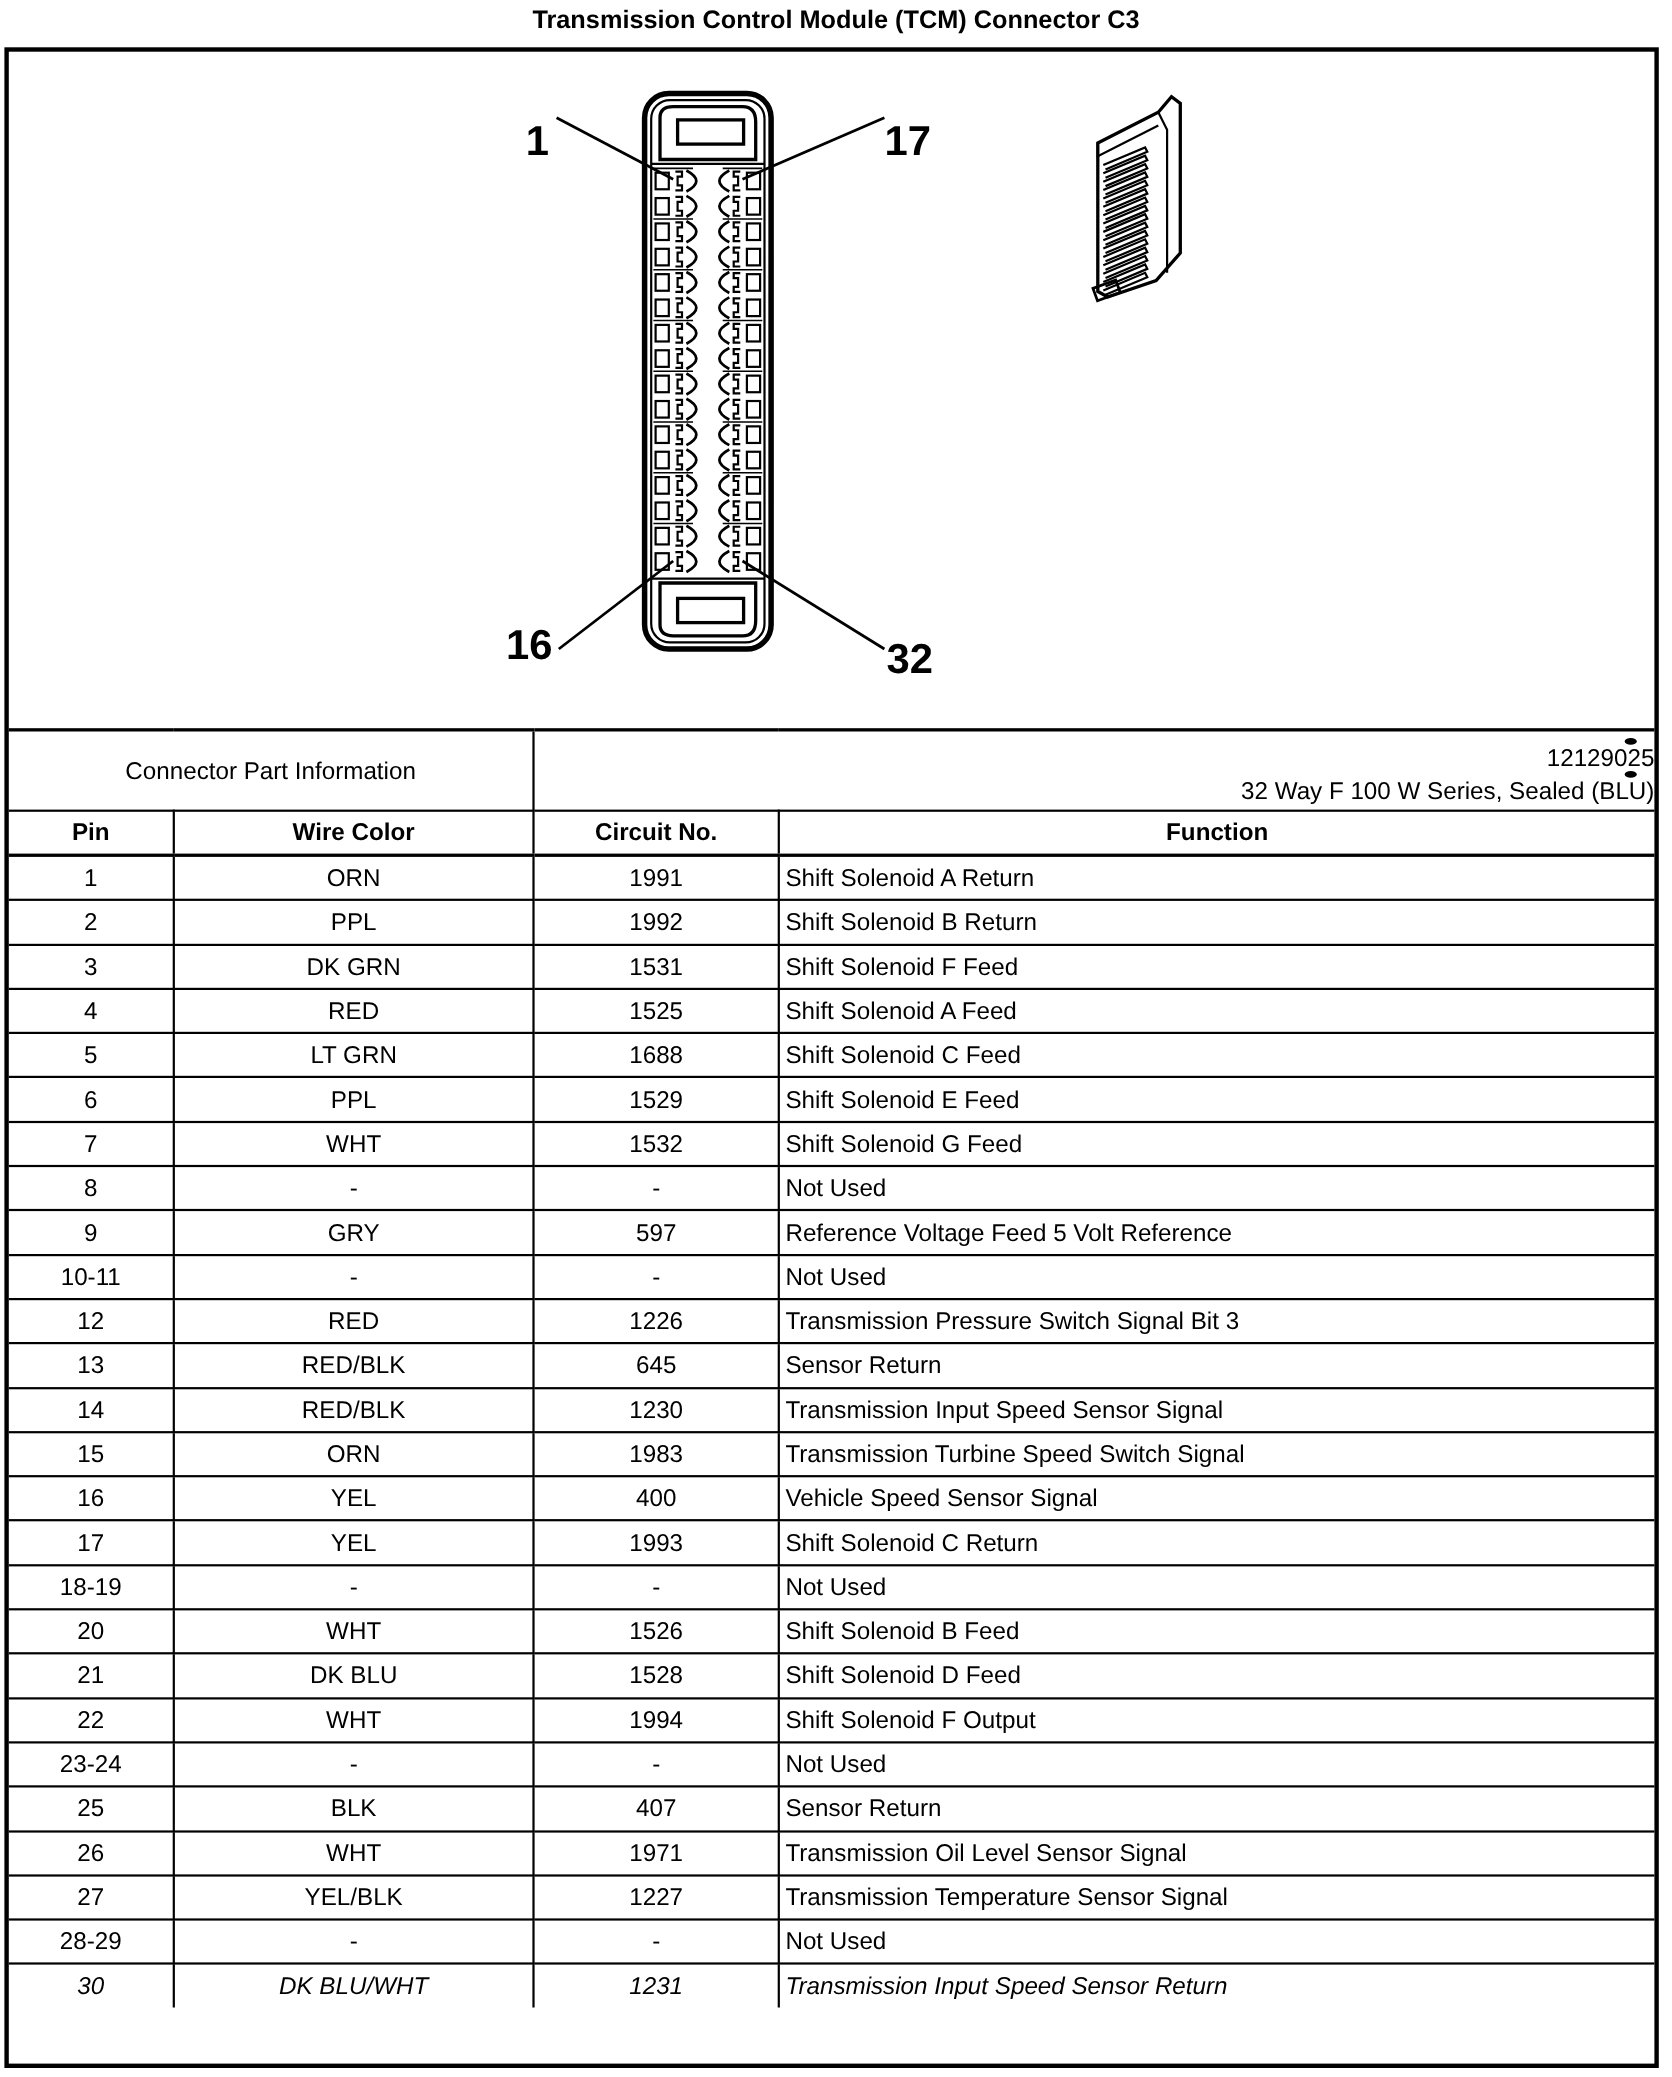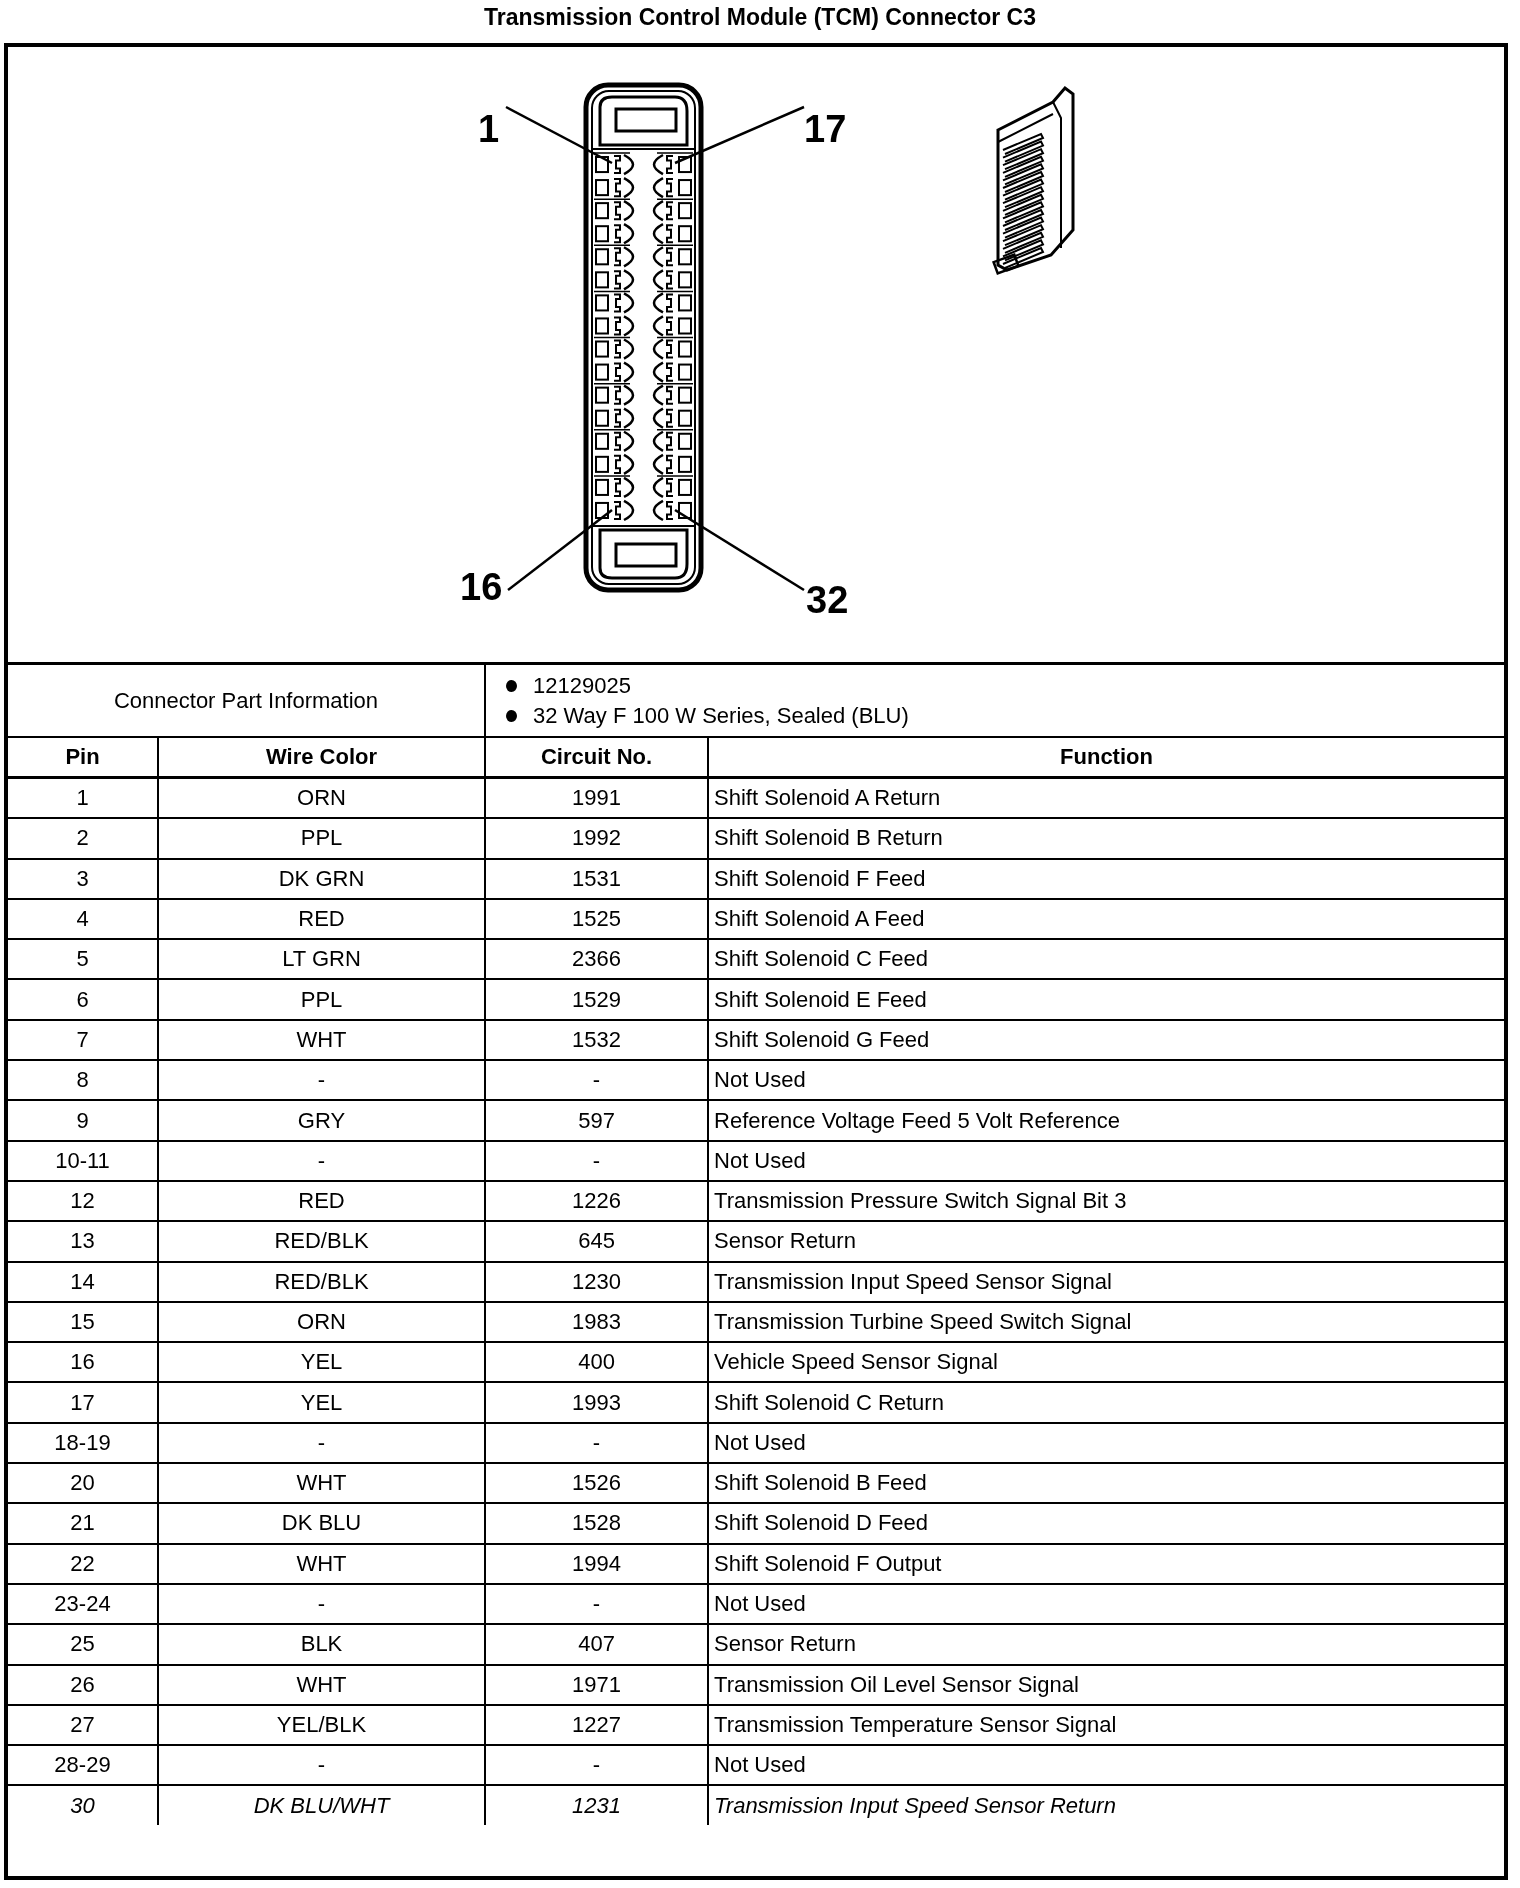--- a/index.html
+++ b/index.html
@@ -12,21 +12,21 @@
   .drawing { position: absolute; left: 0; top: 0; width: 1496px; height: 615px; }
   .drawing svg { position: absolute; left: 0; top: 0; }
   .pin-label { position: absolute; font-weight: bold; font-size: 38px; line-height: 40px; }
   table { position: absolute; left: 0; top: 615px; width: 1496px; border-collapse: collapse;
           table-layout: fixed; }
   td, th { border: 2px solid #000; padding: 0; font-size: 22px; line-height: 24px; }
   th { font-weight: bold; }
   tr.part-row td { height: 71px; }
   tr.part-row td.part-label { text-align: center; font-weight: normal; border-top: 3px solid #000; }
   tr.part-row td.part-values { border-top: 3px solid #000; padding-left: 20px; vertical-align: middle; }
-  .bullet-line { display: flex; align-items: center; height: 30px; }
+  .bullet-line { display: flex; align-items: flex-end; height: 30px; flex-direction: column; }
   .bullet { display: inline-block; width: 11px; height: 12px; border-radius: 50%; background: #000;
             margin-right: 16px; }
   tr.header-row th { height: 38px; border-bottom: 3px solid #000; }
   tr.data-row td { height: 38.3px; text-align: center; }
   tr.data-row td.func { text-align: left; padding-left: 5px; }
   td:first-child, th:first-child { border-left: none; }
   td:last-child, th:last-child { border-right: none; }
   tr:last-child td { border-bottom: none; font-style: italic; }
 </style>
 </head>
@@ -235,21 +235,21 @@
         </tr>
         <tr class="data-row">
           <td>4</td>
           <td>RED</td>
           <td>1525</td>
           <td class="func">Shift Solenoid A Feed</td>
         </tr>
         <tr class="data-row">
           <td>5</td>
           <td>LT GRN</td>
-          <td>2366</td>
+          <td>1688</td>
           <td class="func">Shift Solenoid C Feed</td>
         </tr>
         <tr class="data-row">
           <td>6</td>
           <td>PPL</td>
           <td>1529</td>
           <td class="func">Shift Solenoid E Feed</td>
         </tr>
         <tr class="data-row">
           <td>7</td>

